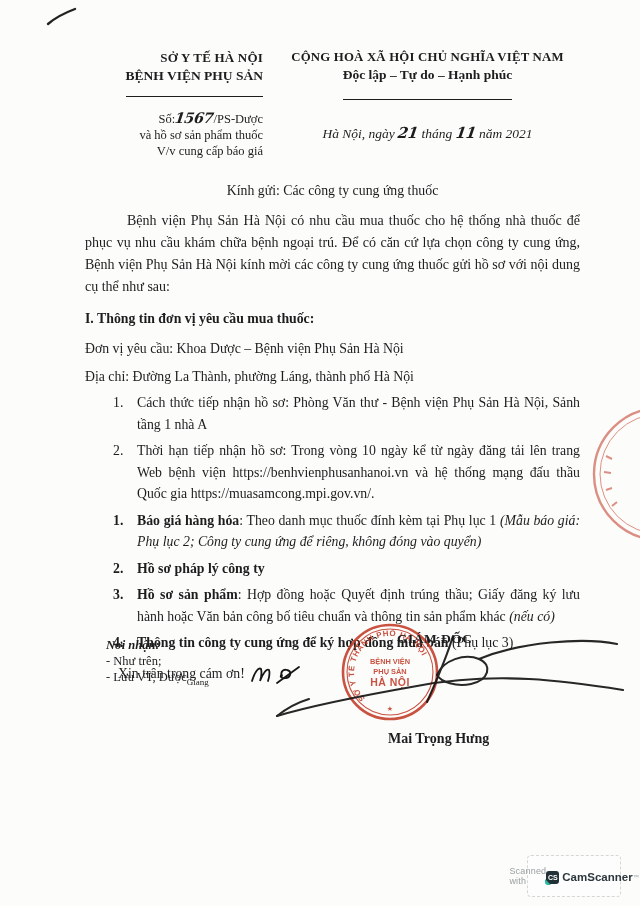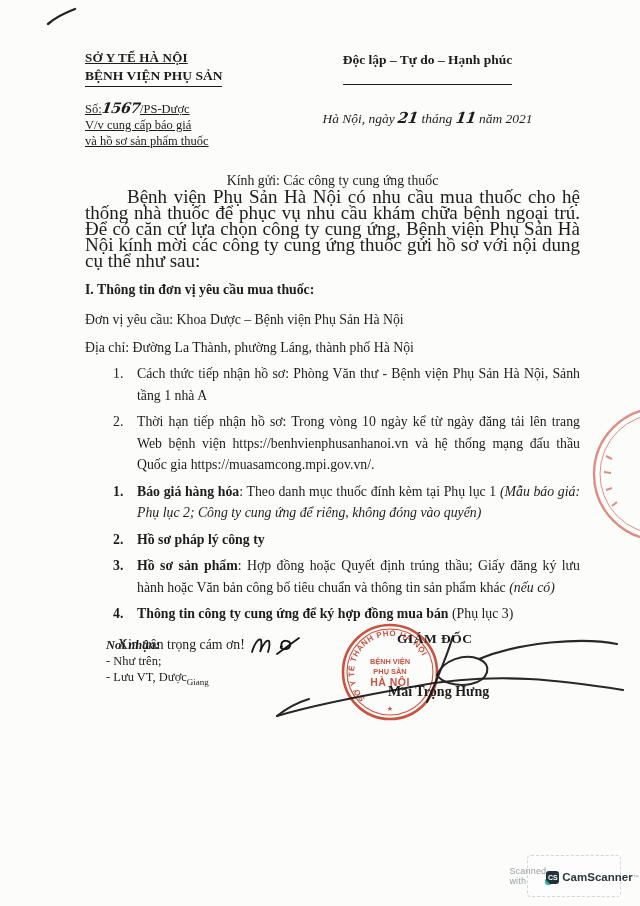--- a/index.html
+++ b/index.html
@@ -7,59 +7,59 @@
     width:640px;height:906px;overflow:hidden;
     background:#fbfbfa;
     font-family:"Liberation Serif","DejaVu Serif",serif;
     color:#1d1d1d;
   }
   .page{position:relative;width:640px;height:906px;background:#fcfcfb;}
 
   
   .content{position:absolute;top:50px;left:85px;width:495px;}
   .header{display:flex;align-items:flex-start;}
-  .hdr-left{width:178px;text-align:left;flex-shrink:0;text-decoration:underline;}
+  .hdr-left{width:178px;text-align:right;flex-shrink:0;}
   .hdr-right{margin-left:auto;width:305px;text-align:center;}
   .org-parent{font-size:13px;font-weight:bold;letter-spacing:.2px;}
   .org-name{font-size:13.5px;font-weight:bold;display:inline-block;
-    border-bottom:1.2px solid #1d1d1d;padding-bottom:2px;margin-top:1px;}
+    border-bottom:1.2px solid #1d1d1d;padding-bottom:12px;margin-top:1px;}
   .doc-no{margin-top:12px;font-size:12.5px;}
   .hand{font-family:"DejaVu Serif",serif;font-style:italic;font-weight:bold;
     display:inline-block;transform:skewX(-8deg);letter-spacing:-.5px;}
   .doc-no .hand{font-size:14.5px;}
   .subject{font-size:12.5px;line-height:16px;}
   .nat-title{font-size:12.8px;font-weight:bold;letter-spacing:.2px;}
   .nat-motto{font-size:13.5px;font-weight:bold;display:inline-block;
     border-bottom:1.2px solid #1d1d1d;padding-bottom:16px;margin-top:2px;}
   .date-line{margin-top:24px;font-size:13.5px;font-style:italic;}
   .date-line .hand{font-size:15px;}
 
   
   .salutation{text-align:center;margin-top:24px;font-size:13.8px;}
-  .intro{margin-top:0;font-size:19px;line-height:16px;
+  .intro{margin-top:11px;font-size:14px;line-height:22px;
     text-align:justify;text-indent:42px;}
   .sec-heading{margin-top:9px;font-size:13.8px;font-weight:bold;line-height:24px;}
   .plain-line{margin-top:7px;font-size:13.8px;line-height:21px;}
   .li{display:flex;margin:5px 0 0 28px;font-size:13.8px;line-height:21.5px;}
   .li-no{width:24px;flex-shrink:0;}
   .li-no.b{font-weight:bold;}
   .li-body{flex:1;text-align:justify;}
   .b{font-weight:bold;}
   .i{font-style:italic;}
   .closing{margin-top:9px;margin-left:33px;font-size:13.8px;
     display:flex;align-items:center;}
   .closing svg{margin-left:4px;}
 
   
   .recipients{position:absolute;left:106px;top:637px;font-size:12.5px;line-height:16px;}
   .recipients .label{font-weight:bold;font-style:italic;}
   .sub{font-size:9px;vertical-align:sub;}
   .sig-title{position:absolute;left:397px;top:631px;font-size:13.5px;font-weight:bold;
     letter-spacing:.5px;z-index:3;}
-  .sig-name{position:absolute;left:388px;top:684px;font-size:14px;font-weight:bold;z-index:3;}
+  .sig-name{position:absolute;left:388px;top:731px;font-size:14px;font-weight:bold;z-index:3;}
   .stamp-svg{position:absolute;left:340px;top:622px;z-index:2;opacity:.88;}
   .sig-svg{position:absolute;left:265px;top:612px;z-index:4;}
   .edge-stamp{position:absolute;left:572px;top:402px;opacity:.7;}
   .pen-stroke{position:absolute;left:40px;top:4px;}
 
   
   .scan-badge{position:absolute;left:527px;top:855px;width:92px;height:40px;
     border:1.5px dashed #d6d6d4;border-radius:4px;background:#fdfdfd;
     display:flex;align-items:center;justify-content:center;
     font-family:"Liberation Sans","DejaVu Sans",sans-serif;}
@@ -84,24 +84,25 @@
 
   <div class="content">
 
     <div class="header">
       <div class="hdr-left">
         <div class="org-parent">SỞ Y TẾ HÀ NỘI</div>
         <div><span class="org-name">BỆNH VIỆN PHỤ SẢN</span></div>
         <div class="doc-no">
           <span>Số:</span><span class="hand">1567</span><span>/PS-Dược</span>
         </div>
+        <div class="subject">và hồ sơ sản phẩm thuốc</div>
         <div class="subject">V/v cung cấp báo giá</div>
-        <div class="subject">và hồ sơ sản phẩm thuốc</div>
       </div>
       <div class="hdr-right">
+        <div class="nat-title">CỘNG HOÀ XÃ HỘI CHỦ NGHĨA VIỆT NAM</div>
         <div><span class="nat-motto">Độc lập – Tự do – Hạnh phúc</span></div>
         <div class="date-line">
           <span>Hà Nội, ngày</span>
           <span class="hand">21</span>
           <span>tháng</span>
           <span class="hand">11</span>
           <span>năm 2021</span>
         </div>
       </div>
     </div>

